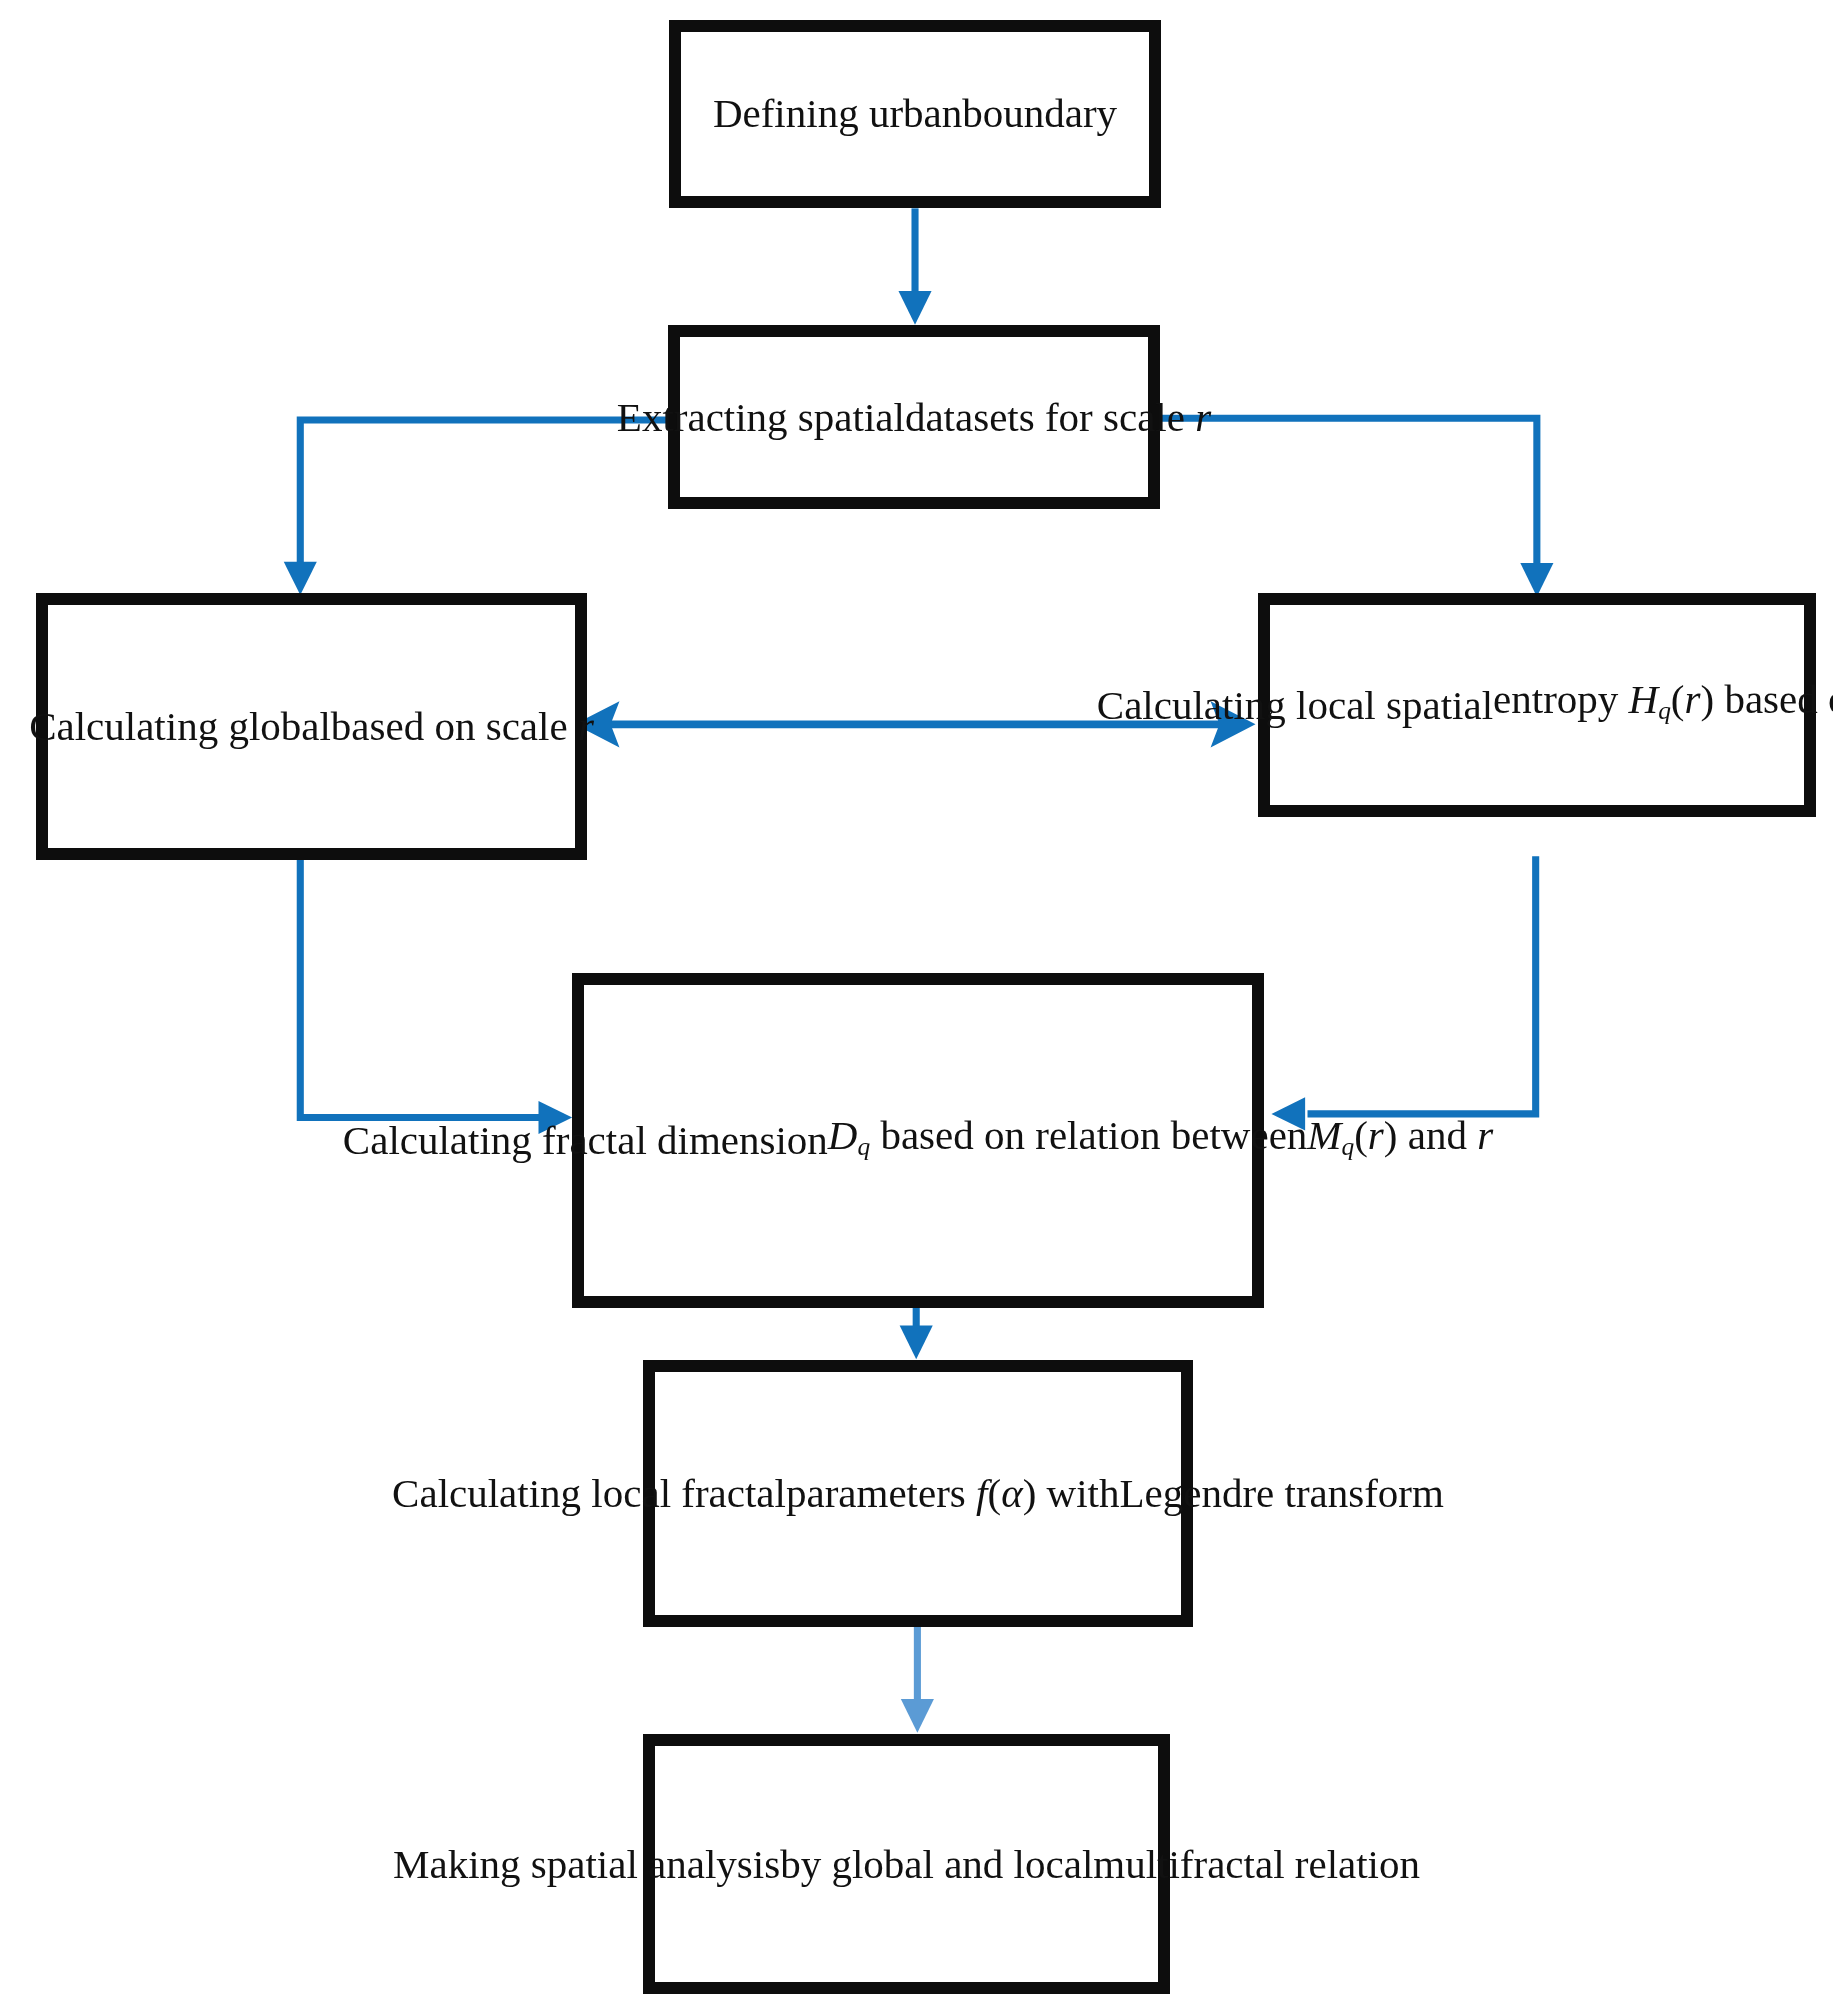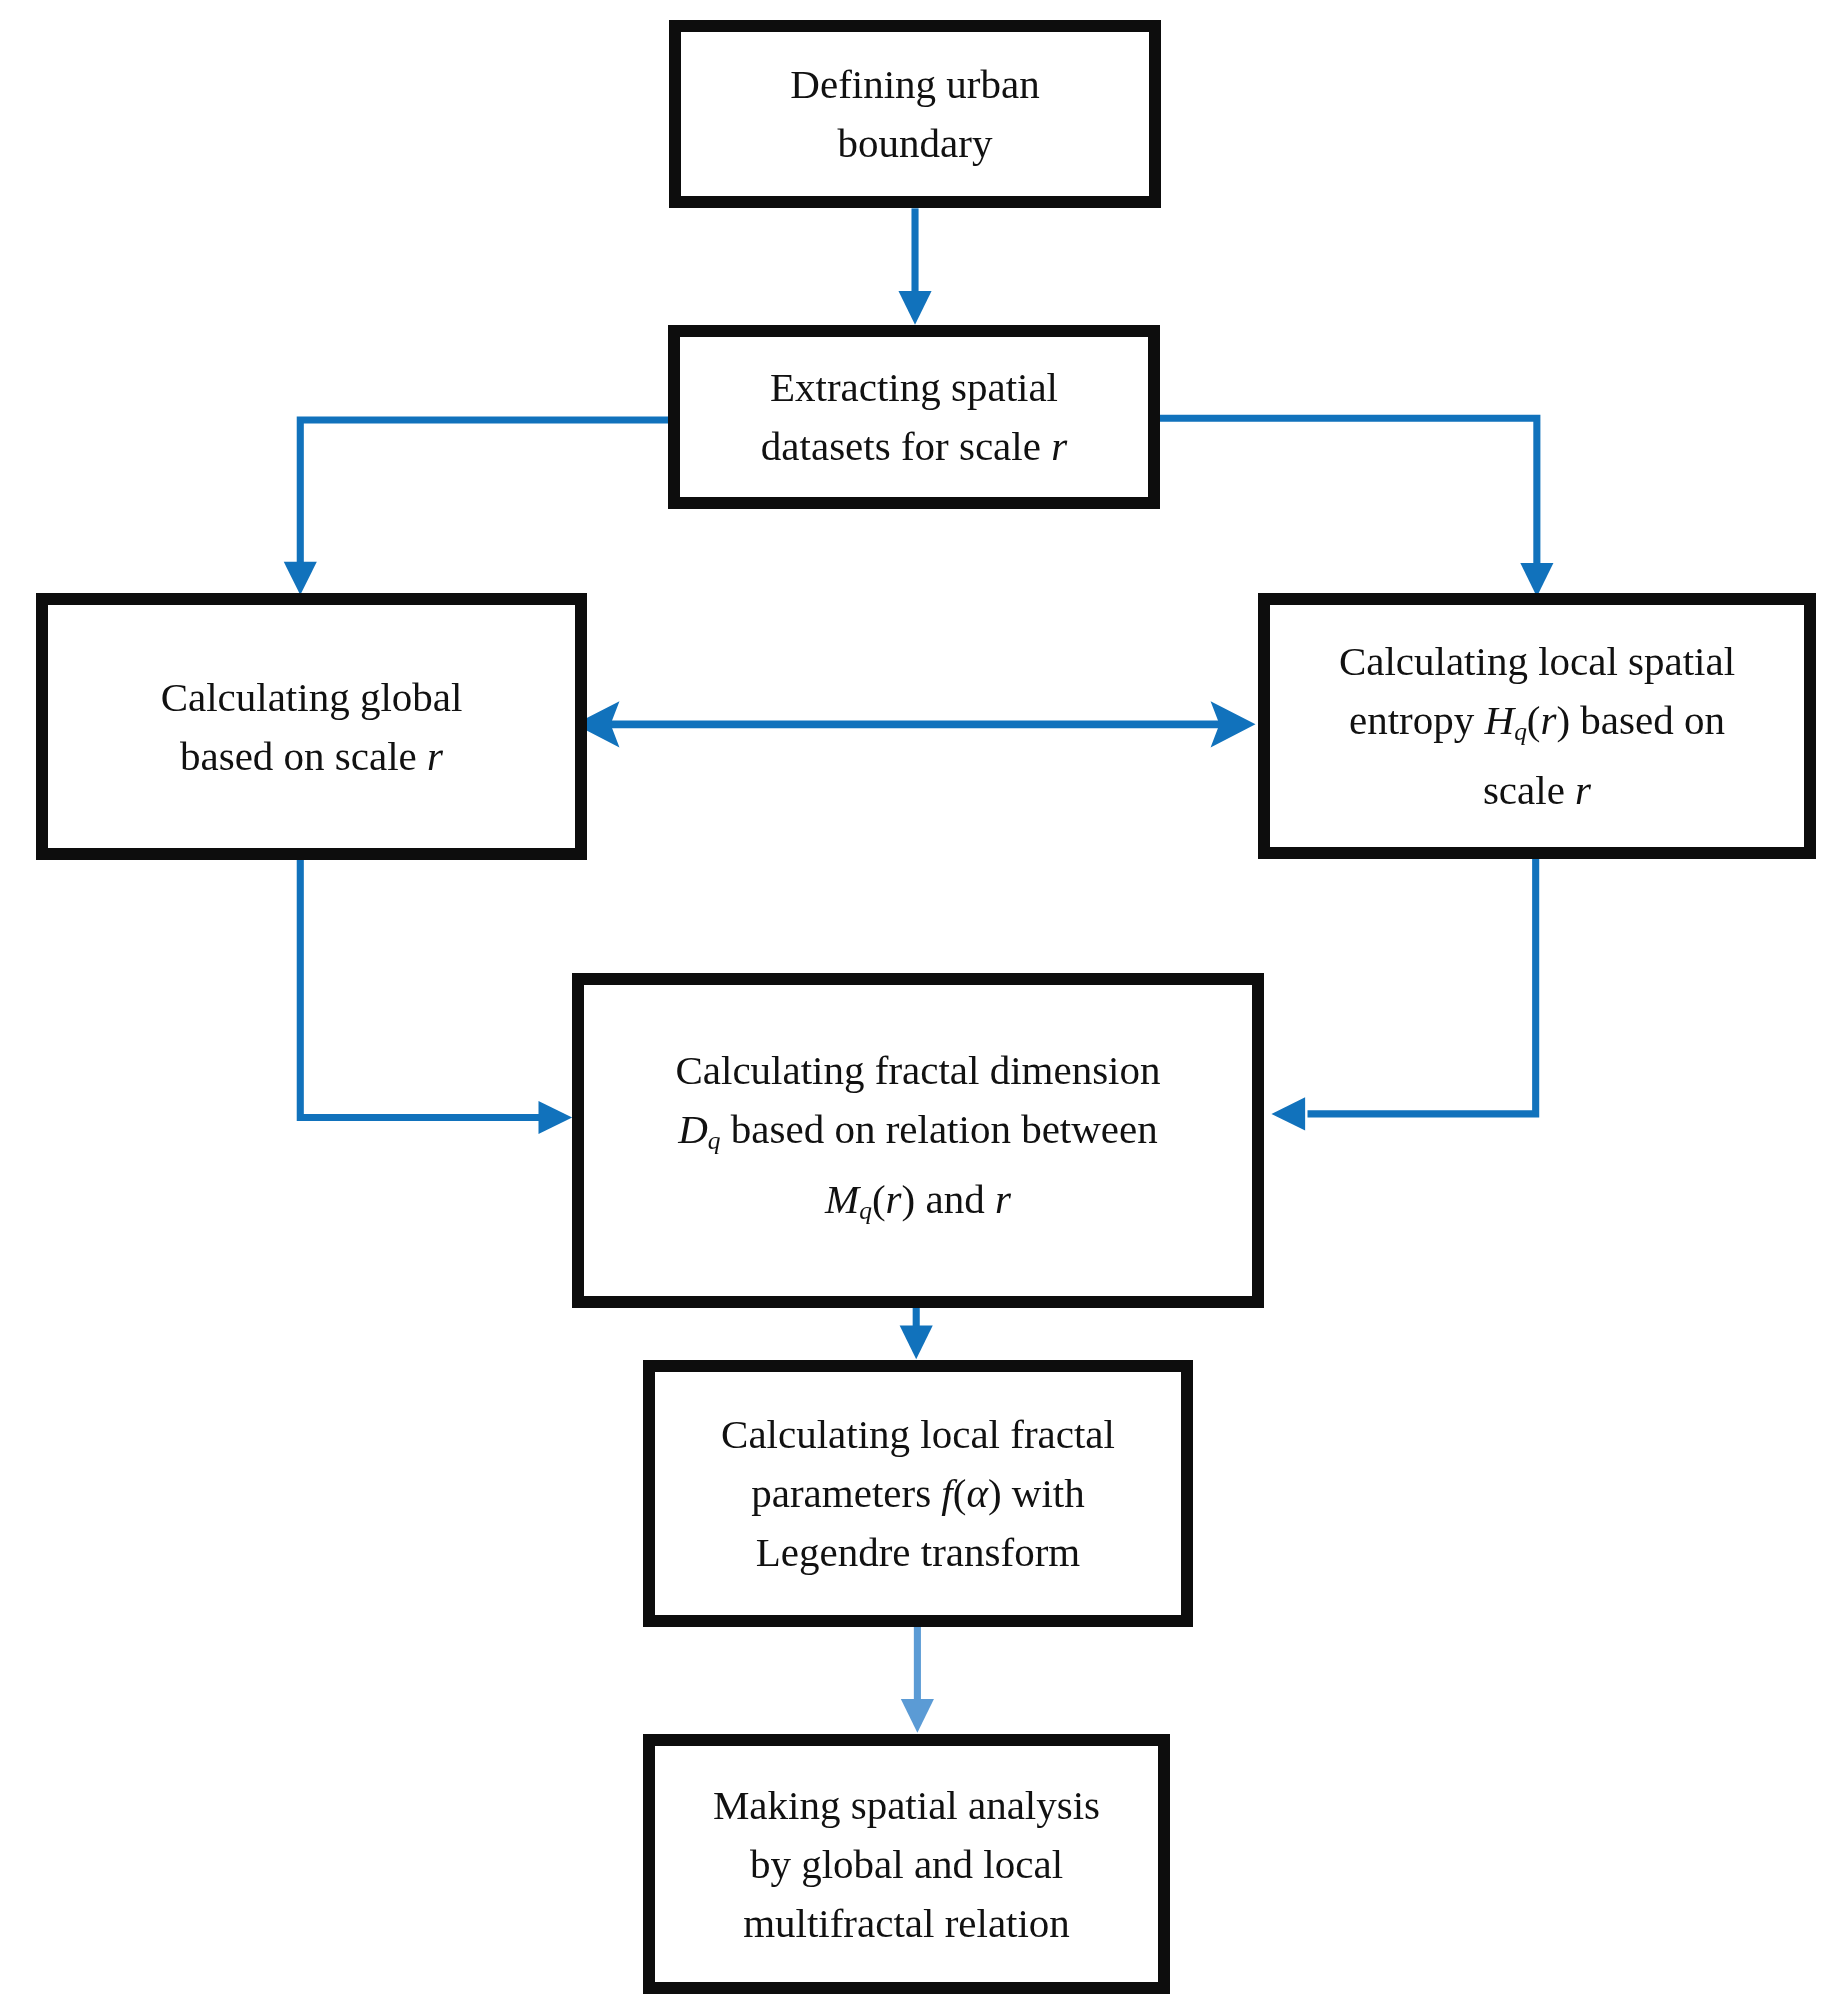--- a/index.html
+++ b/index.html
@@ -20,21 +20,21 @@
   .arrow-primary .stem-thick{stroke:var(--arrow-primary,#1172bc);stroke-width:13;fill:none;}
   .arrow-primary .head{fill:var(--arrow-primary,#1172bc);stroke:none;}
   .arrow-secondary .stem{stroke:var(--arrow-secondary,#5b9bd5);stroke-width:12;fill:none;}
   .arrow-secondary .head{fill:var(--arrow-secondary,#5b9bd5);stroke:none;}
   .box{
     position:absolute;
     box-sizing:border-box;
     background:var(--box-fill,#fff);
     border:12px solid var(--box-border,#0d0d0d);
     display:flex;
-    flex-direction:column;
+    flex-direction:row;
     justify-content:center;
     align-items:center;
     text-align:center;
     font-size:41px;
     line-height:59px;
   }
   .box .line{white-space:nowrap;}
   .box .seg.i{font-style:italic;}
   .box .seg.sub{font-size:0.62em;vertical-align:-0.22em;font-style:italic;}
 </style>
@@ -96,21 +96,21 @@
   <div class="box" style="left:668px;top:325px;width:492px;height:184px">
       <div class="line"><span class="seg">Extracting spatial</span></div>
       <div class="line"><span class="seg">datasets for scale </span><span class="seg i">r</span></div>
     </div>
 
   <div class="box" style="left:36px;top:593px;width:551px;height:267px">
       <div class="line"><span class="seg">Calculating global</span></div>
       <div class="line"><span class="seg">based on scale </span><span class="seg i">r</span></div>
     </div>
 
-  <div class="box" style="left:1258px;top:593px;width:558px;height:266px">
+  <div class="box" style="left:1258px;top:593px;width:558px;height:224px">
       <div class="line"><span class="seg">Calculating local spatial</span></div>
       <div class="line"><span class="seg">entropy </span><span class="seg i">H</span><span class="seg sub">q</span><span class="seg">(</span><span class="seg i">r</span><span class="seg">)</span><span class="seg"> based on</span></div>
       <div class="line"><span class="seg">scale </span><span class="seg i">r</span></div>
     </div>
 
   <div class="box" style="left:572px;top:973px;width:692px;height:335px">
       <div class="line"><span class="seg">Calculating fractal dimension</span></div>
       <div class="line"><span class="seg i">D</span><span class="seg sub">q</span><span class="seg"> based on relation between</span></div>
       <div class="line"><span class="seg i">M</span><span class="seg sub">q</span><span class="seg">(</span><span class="seg i">r</span><span class="seg">)</span><span class="seg"> and </span><span class="seg i">r</span></div>
     </div>

